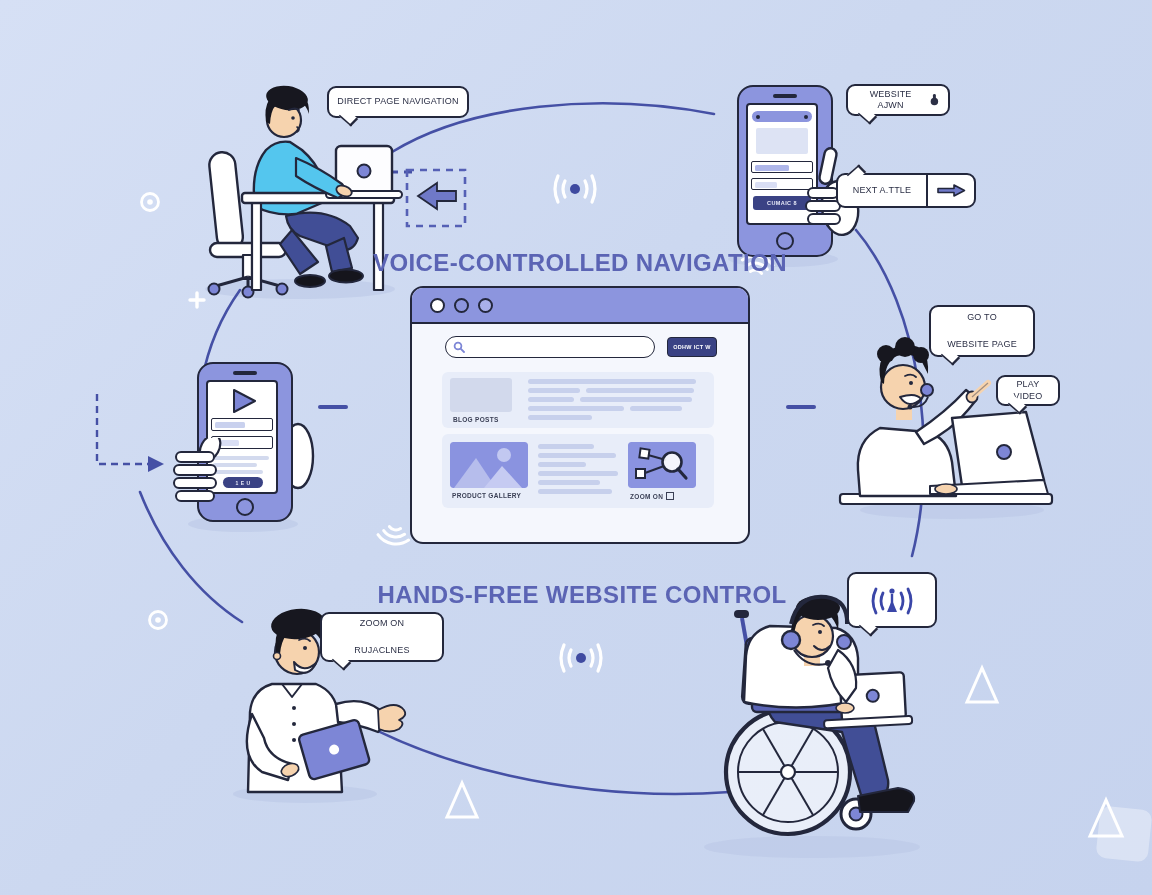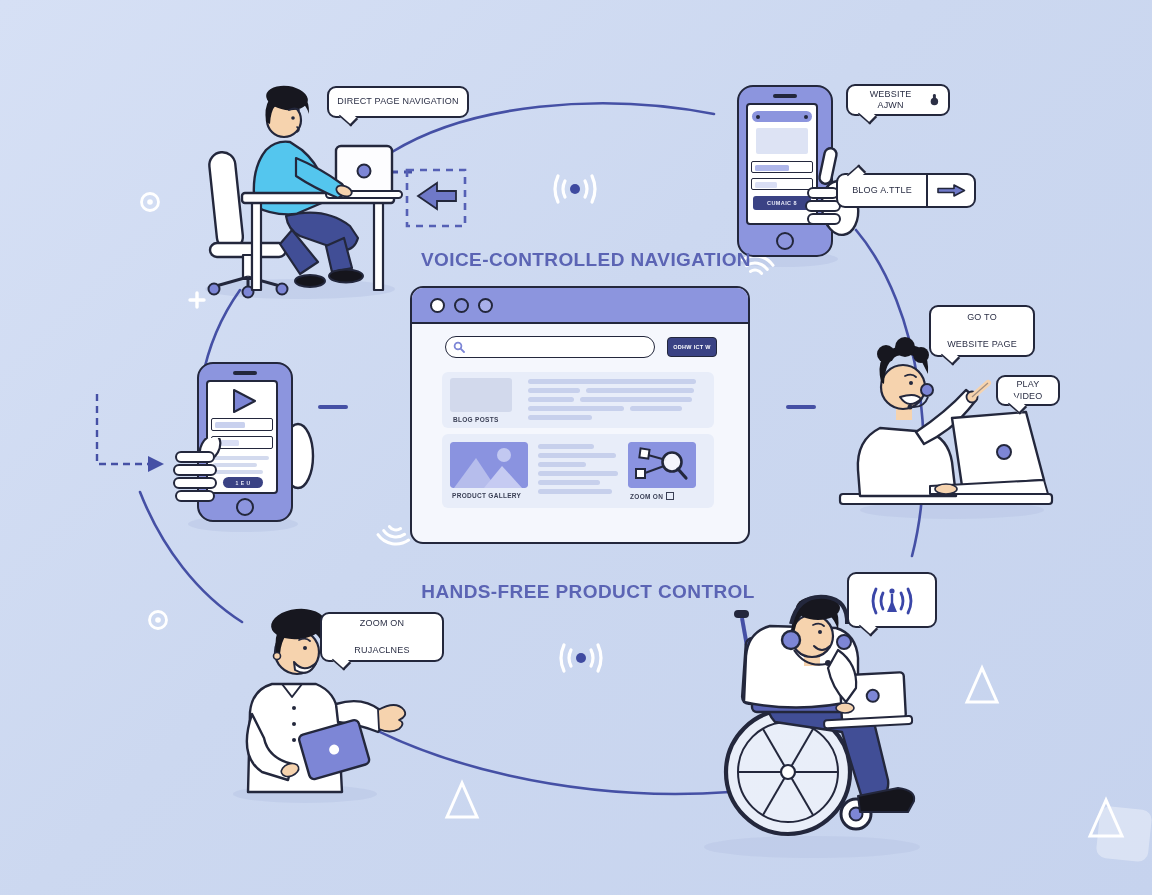--- a/index.html
+++ b/index.html
@@ -20,22 +20,22 @@
     padding:4px 8px;box-sizing:border-box;z-index:6;}
   .bubble::after{content:"";position:absolute;width:11px;height:11px;background:#fff;z-index:7;}
   .tail-bl::after{border-left:2.2px solid var(--ink);border-bottom:2.2px solid var(--ink);
     bottom:-8px;left:13px;transform:skewX(24deg) rotate(-35deg);}
   .tail-br::after{border-right:2.2px solid var(--ink);border-bottom:2.2px solid var(--ink);
     bottom:-8px;right:16px;transform:skewX(-24deg) rotate(35deg);}
   .tail-tl::after{border-left:2.2px solid var(--ink);border-top:2.2px solid var(--ink);
     top:-8px;left:12px;transform:skewX(-24deg) rotate(35deg);}
   .col{flex-direction:column;gap:16px;}
   
-  .heading{position:absolute;transform:translateX(-50%);font-weight:800;font-size:19px;
-    color:var(--title);letter-spacing:.4px;white-space:nowrap;z-index:3;margin-left:6px;}
+  .heading{position:absolute;transform:translateX(-50%);font-weight:800;font-size:24px;
+    color:var(--title);letter-spacing:.4px;white-space:nowrap;z-index:3;}
   
   #browser{position:absolute;left:410px;top:286px;width:336px;height:254px;background:#f5f7fd;
     border:2.4px solid var(--ink);border-radius:13px;z-index:2;overflow:hidden;}
   #browser .head{height:34px;background:var(--purple);border-bottom:2.2px solid var(--ink);
     display:flex;align-items:center;gap:9px;padding-left:18px;}
   #browser .dot{width:15px;height:15px;border-radius:50%;border:2.2px solid var(--ink);box-sizing:border-box;}
   .d1{background:#fff;} .d2{background:var(--purple);} .d3{background:#a9b0ea;}
   #searchbar{position:absolute;left:33px;top:48px;width:210px;height:22px;background:#fff;
     border:1.8px solid var(--ink);border-radius:12px;display:flex;align-items:center;padding-left:7px;box-sizing:border-box;}
   #cta{position:absolute;left:255px;top:49px;width:50px;height:20px;background:var(--navy);
@@ -288,21 +288,21 @@
       <circle cx="844" cy="642" r="7" fill="#7d86d6" stroke="#23273c" stroke-width="2"></circle>
       <path d="M 794 650 Q 806 668 826 664" stroke="#23273c" stroke-width="2.2" fill="none"></path>
       <circle cx="828" cy="663" r="3" fill="#23273c"></circle>
       <circle cx="820" cy="632" r="2" fill="#23273c"></circle>
       <path d="M 813 625 q 7 -3 11 1" stroke="#23273c" stroke-width="1.8" fill="none" stroke-linecap="round"></path>
       <path d="M 814 646 Q 822 654 830 646" stroke="#23273c" stroke-width="2" fill="none" stroke-linecap="round"></path>
     </g>
   </svg>
 
   <div class="heading" style="left:580px;top:249px">VOICE-CONTROLLED NAVIGATION</div>
-  <div class="heading" style="left:582px;top:581px">HANDS-FREE PRODUCT CONTROL</div>
+  <div class="heading" style="left:582px;top:581px">HANDS-FREE WEBSITE CONTROL</div>
 
   <div id="browser">
     <div class="head">
       <div class="dot d1"></div>
       <div class="dot d2"></div>
       <div class="dot d3"></div>
     </div>
     <div id="searchbar">
       <svg width="12" height="12" viewBox="0 0 12 12">
         <circle cx="5" cy="5" r="3.4" fill="none" stroke="#7d86d6" stroke-width="1.8"></circle>
@@ -452,21 +452,21 @@
 
   <div class="bubble tail-bl" style="left:846px;top:84px;width:104px;height:32px;gap:4px">
     <span>WEBSITE AJWN</span>
     <svg width="11" height="12" viewBox="0 0 11 12">
       <circle cx="5.5" cy="7.5" r="3.8" fill="#2b2f45"></circle>
       <rect x="4" y="0" width="3" height="7" rx="1.5" fill="#2b2f45"></rect>
     </svg>
   </div>
 
   <div class="bubble tail-tl" style="left:836px;top:173px;width:140px;height:35px;padding:0">
-    <span style="flex:1 1 auto;padding:0 4px">BLOG A.TTLE</span>
+    <span style="flex:1 1 auto;padding:0 4px">NEXT A.TTLE</span>
     <span style="display:flex;align-items:center;justify-content:center;width:46px;height:100%;border-left:2.2px solid var(--ink)">
       <svg width="30" height="15" viewBox="0 0 30 15">
         <path d="M2 5.5 H18 V2 L28.5 7.5 L18 13 V9.5 H2 Z" fill="#6f79c8" stroke="#23273c" stroke-width="1.6" stroke-linejoin="round"></path>
       </svg>
     </span>
   </div>
 
 
   <div class="bubble tail-bl col" style="left:929px;top:305px;width:106px;height:52px">
     <span>GO TO</span>

